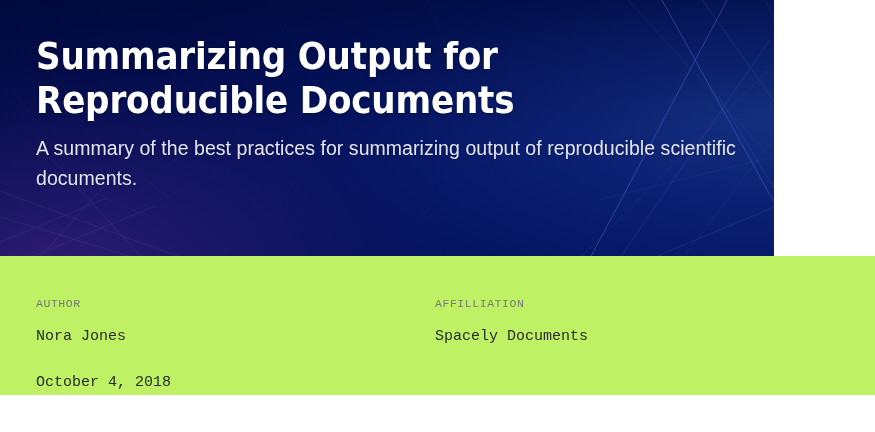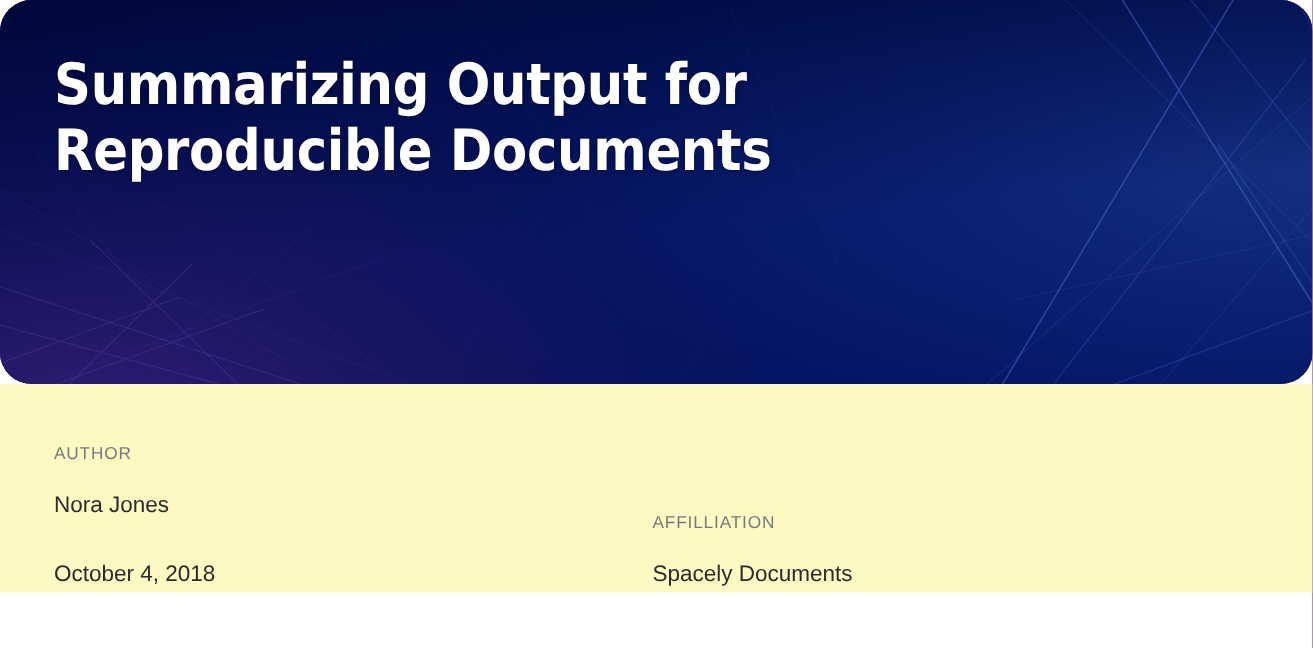--- a/index.html
+++ b/index.html
@@ -10,25 +10,24 @@
     width: 875px;
     height: 432px;
     background: #ffffff;
     font-family: "Liberation Sans", "DejaVu Sans", sans-serif;
     overflow: hidden;
   }
 
   
   .hero {
     position: relative;
-    width: 875px;
+    width: 774px;
     height: 256px;
     overflow: hidden;
     background: #701a75;
-    border-radius: 21px;
   }
 
   
   .hero-bg-base {
     position: absolute;
     inset: 0;
     background:
       radial-gradient(120% 150% at 100% 45%, #14307f 0%, #0c2173 22%, #041462 48%, #01105a 70%, #010d52 100%);
   }
   .hero-bg-purple {
@@ -81,28 +80,29 @@
     line-height: 1.53;
     max-width: 770px;
     letter-spacing: 0.05px;
     text-shadow: 0 1px 2px rgba(0,0,0,0.22);
   }
 
   
   .meta {
     display: flex;
     padding: 40px 36px 0 36px;
-    background: #fef9c3;
+    background: #bef264;
+    font-family: Liberation Mono, monospace;
   }
   .meta-col {
     display: flex;
     flex-direction: column;
   }
   .meta-col-author { width: 399px; flex: 0 0 399px; }
-  .meta-col-affiliation { flex: 1 1 auto; justify-content: flex-end; }
+  .meta-col-affiliation { flex: 1 1 auto; }
 
   .meta-block { margin-bottom: 1px; }
   .meta-block + .meta-block { margin-top: 9px; }
 
   .meta-label {
     color: #77797c;
     font-size: 11.5px;
     font-weight: 400;
     letter-spacing: 0.55px;
     line-height: 1.35;
@@ -164,20 +164,21 @@
         <path d="M 300 -10 L 430 200"></path>
         <path d="M 420 40 L 300 250"></path>
         <path d="M 480 -10 L 560 180"></path>
         <path d="M 560 96 L 440 272"></path>
       </g>
     </svg>
   </div>
 
   <div class="hero-content">
     <h1 class="hero-title">Summarizing Output for Reproducible Documents</h1>
+    <p class="hero-subtitle">A summary of the best practices for summarizing output of reproducible scientific documents.</p>
   </div>
 </div>
 
 <div class="meta">
 
   <div class="meta-col meta-col-author">
 
     <div class="meta-block">
       <div class="meta-label">AUTHOR</div>
       <div class="meta-value">Nora Jones</div>

